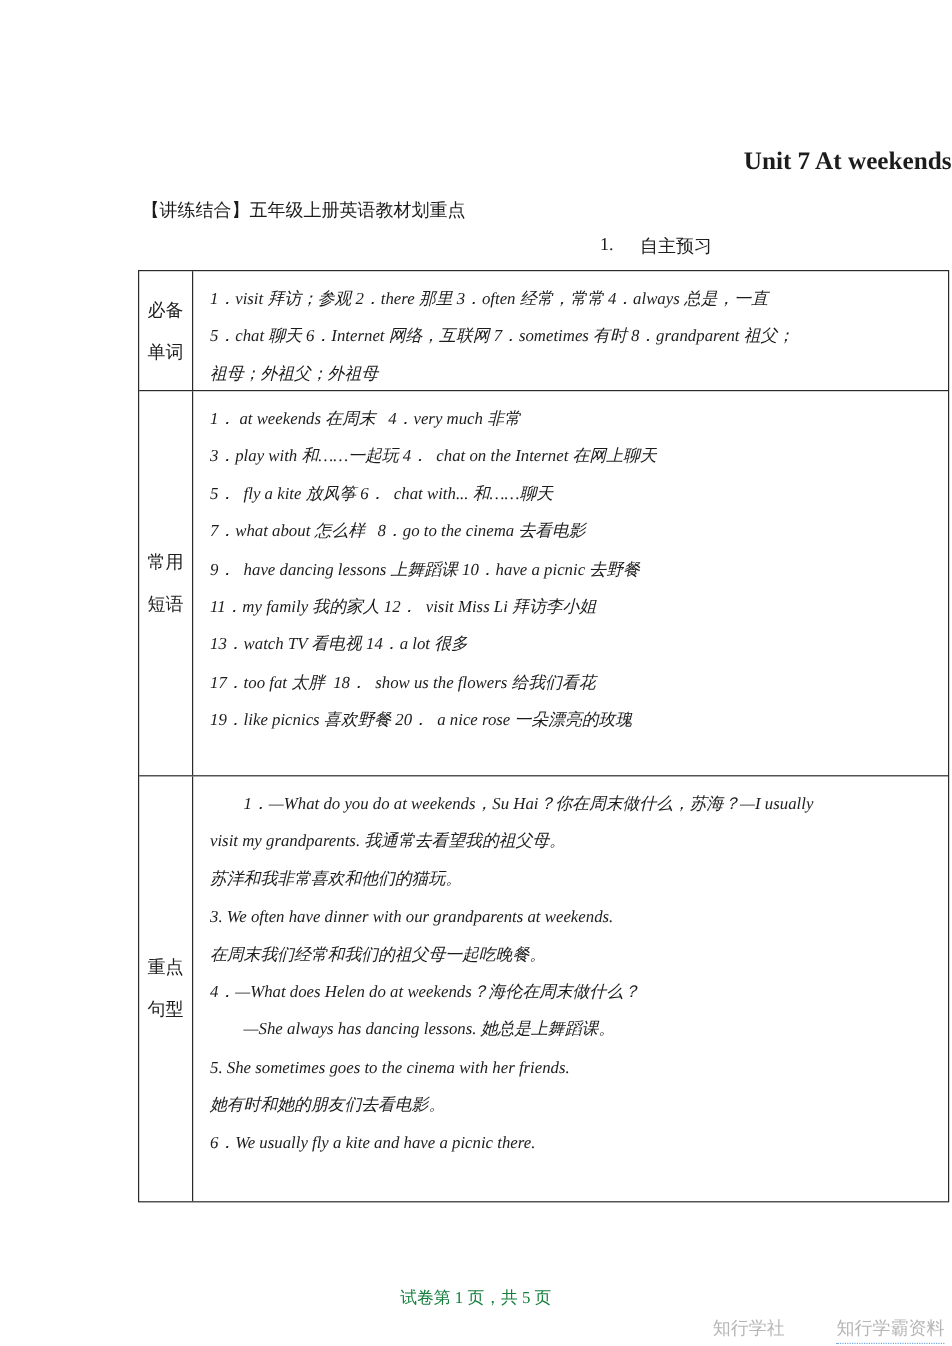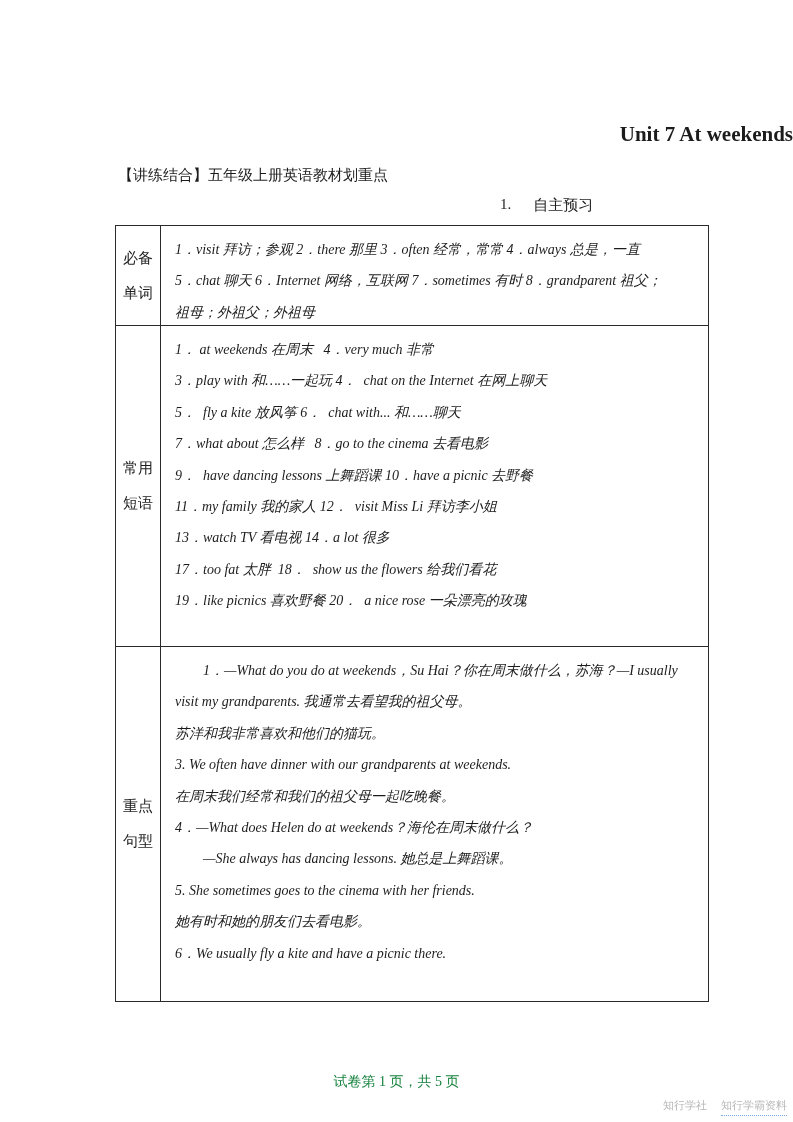--- a/index.html
+++ b/index.html
@@ -19,21 +19,21 @@
   .doc-subtitle {
     position:absolute; top:166px; left:118px;
     font-size:15px;
   }
   .section-heading {
     position:absolute; top:196px; left:500px;
     font-size:15px; display:flex; gap:22px;
   }
   .grid-table {
     position:absolute; top:225px; left:115px;
-    width:594px;
+    width:676px;
     border:1px solid #2a2a2a;
     box-sizing:border-box;
   }
   .t-row { display:flex; border-bottom:1px solid #2a2a2a; box-sizing:border-box; }
   .t-row:last-child { border-bottom:none; }
   .t-row.r1 { height:100px; }
   .t-row.r2 { height:321px; }
   .t-row.r3 { height:354px; }
   .h-cell {
     width:44px; flex:0 0 44px;
@@ -55,23 +55,23 @@
     font-style:italic;
   }
   .page-footer {
     position:absolute; top:1073px; left:0; width:100%;
     text-align:center; font-size:14px; color:#15803d;
   }
   .watermark {
     position:absolute; top:1098px; right:6px;
     display:flex; gap:14px;
     font-family:"Liberation Sans","DejaVu Sans",sans-serif;
-    font-size:11px; color:#b6b6b6;
+    font-size:15px; color:#b6b6b6;
   }
-  .watermark .wm2 { border-bottom:1px dotted #7aa7e0; padding-bottom:2px; }
+  .watermark .wm2 { border-bottom:1px dotted #7aa7e0; padding-bottom:2px;margin-left:29px; }
 </style>
 </head>
 <body>
 
 <div class="page">
 
   <div class="doc-title">Unit 7 At weekends</div>
 
   <div class="doc-subtitle">【讲练结合】五年级上册英语教材划重点</div>
 

